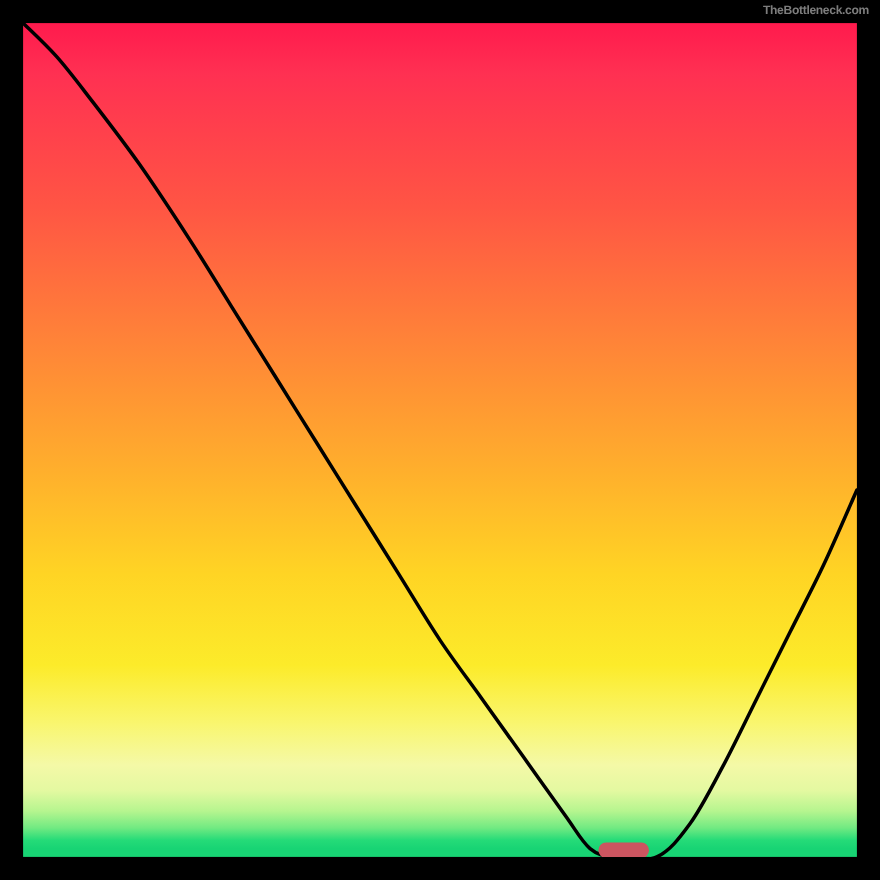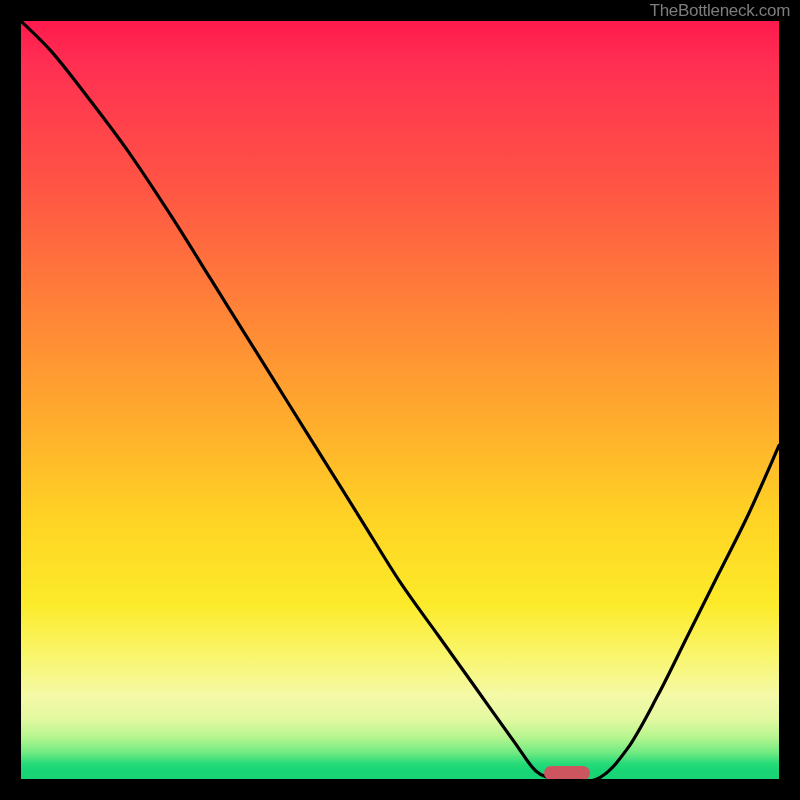--- a/index.html
+++ b/index.html
@@ -64,22 +64,22 @@
     border-radius: 7px;
     background: #cc5560;
   }
   .watermark {
     position: absolute;
     top: 0;
     right: 10px;
     height: 37px;
     line-height: 21px;
     color: #7d7d7d;
-    font-size: 17px;
-    font-weight: 400;
+    font-size: 11px;
+    font-weight: 700;
     letter-spacing: -0.3px;
     user-select: none;
   }
 </style>
 </head>
 <body>
 
 <div class="frame">
 
   <div class="plot-area">

